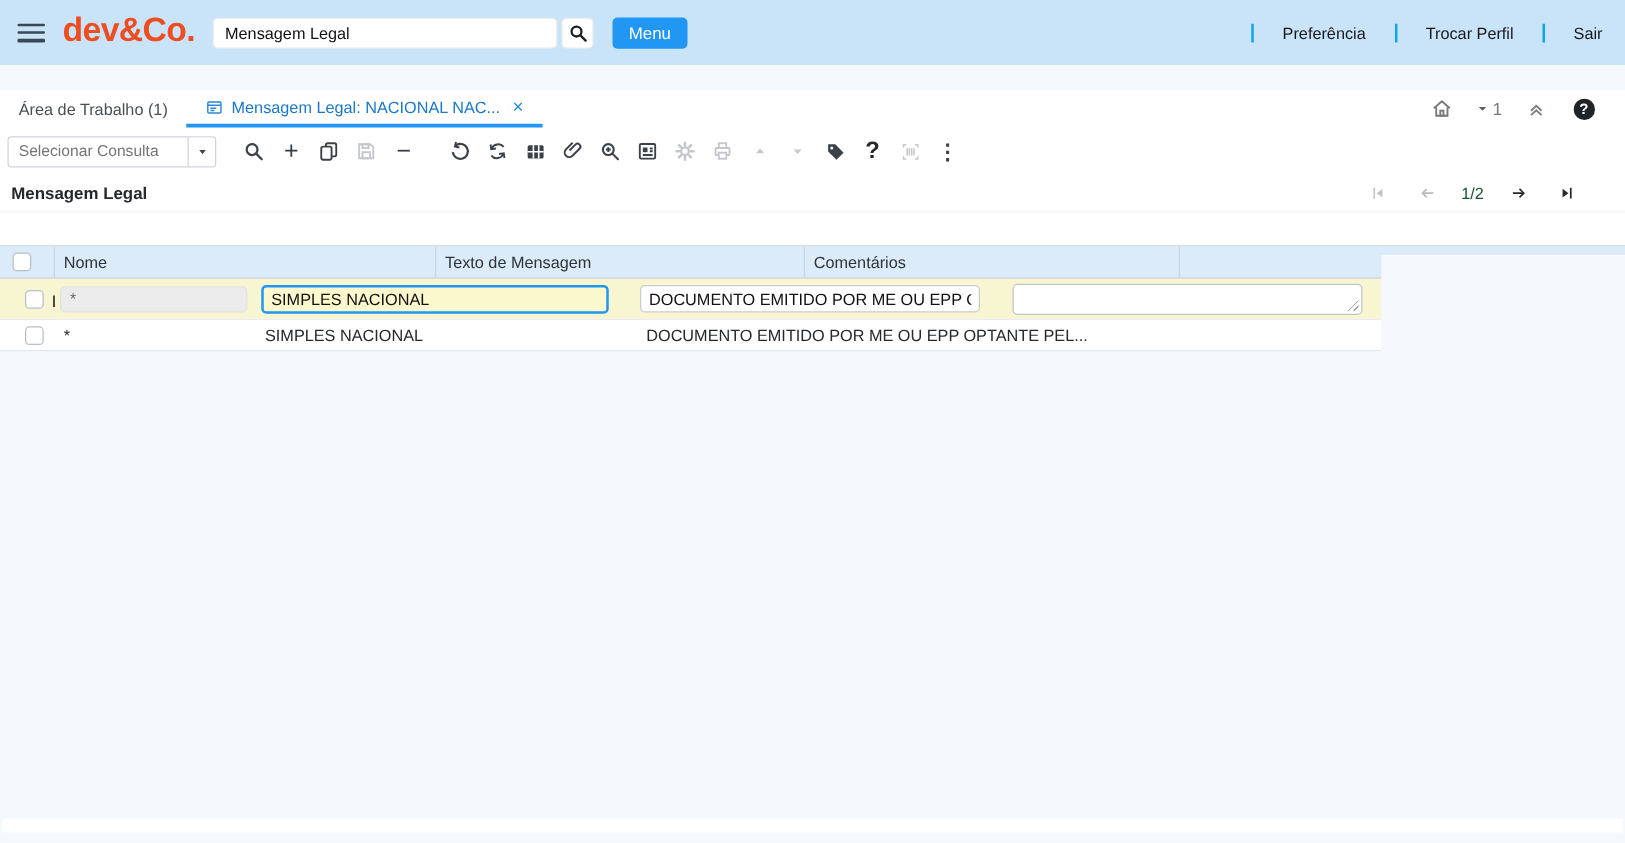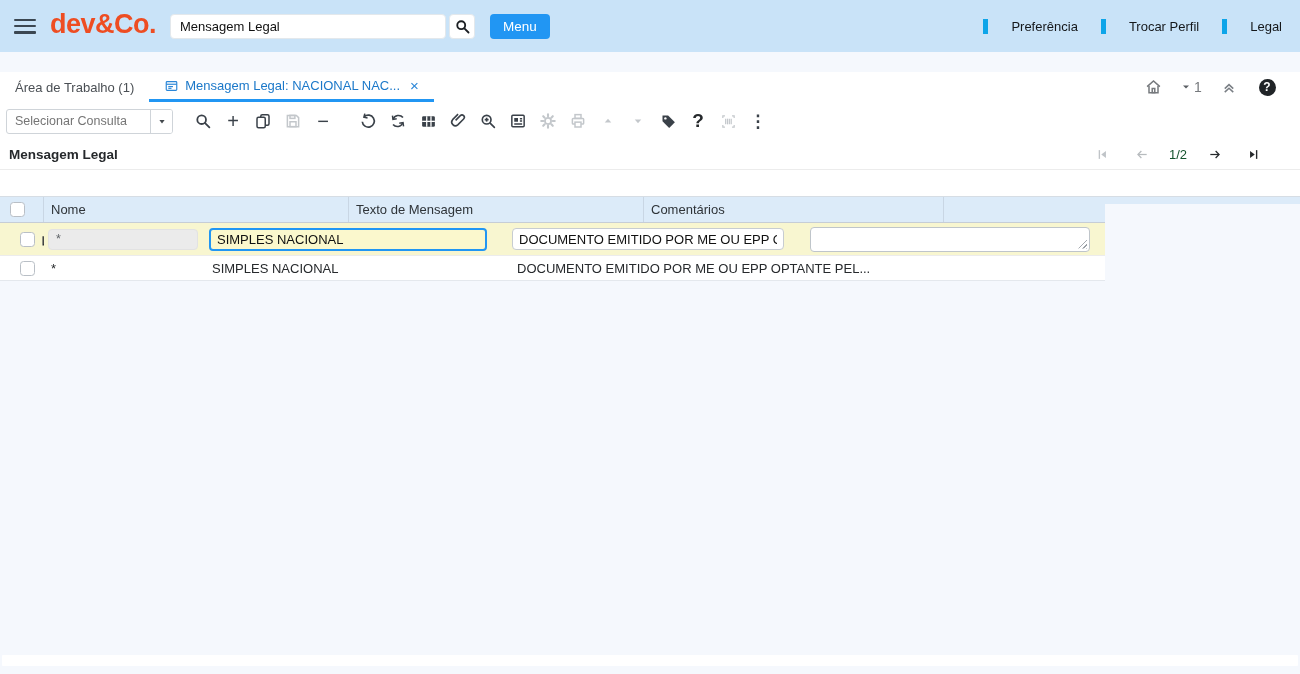--- a/index.html
+++ b/index.html
@@ -16,21 +16,21 @@
   .hamburger { width:22px; height:15px; display:flex; flex-direction:column; justify-content:space-between; margin:0 6px 0 4px; cursor:pointer; }
   .hamburger span { display:block; height:2.6px; background:#3b4752; border-radius:1px; }
   .logo { font-size:27px; font-weight:800; color:#ee4d22; letter-spacing:-0.5px; margin:0 14px 4px 8px; }
   .search-wrap { display:flex; align-items:center; gap:3px; }
   .global-search { width:276px; height:25px; border:1px solid #e3e8ec; border-radius:4px; padding:0 9px; font-size:13px; font-family:inherit; background:#fff; color:#111; outline:none; }
   .search-btn { width:26px; height:25px; background:#fff; border:1px solid #e3e8ec; border-radius:4px; display:flex; align-items:center; justify-content:center; color:#1b1f23; cursor:pointer; }
   .menu-btn { margin-left:15px; background:#2196f3; color:#fff; border:none; border-radius:4px; height:25px; padding:0 13px; font-size:13.5px; font-family:inherit; cursor:pointer; }
   .topbar-right { margin-left:auto; text-align:right; font-size:13px; color:#15181b; padding-right:6px; }
   .user-line { margin-bottom:5px; }
   .links-line { display:flex; justify-content:flex-end; align-items:center; }
-  .links-line .tlink { padding:0 23px; border-left:5px solid #0ea5e9; cursor:pointer; }
+  .links-line .tlink { padding:0 23px; border-left:2px solid #0ea5e9; cursor:pointer; }
   .links-line .tlink:last-child { padding-right:2px; }
   
   .tabbar { height:30px; background:#fff; display:flex; align-items:stretch;margin-top:20px; }
   .tab { display:flex; align-items:center; padding:0 15px; font-size:13px; color:#4a4f54; cursor:pointer; }
   .tab.active { color:#1b78c9; border-bottom:3px solid #2196f3; gap:6px; }
   .tab .closex { color:#2b87d8; font-size:15px; margin-left:4px; cursor:pointer; }
   .tabbar-icons { margin-left:auto; display:flex; align-items:center; gap:0; padding-right:14px; }
   .tabbar-icons .tbi { display:flex; align-items:center; justify-content:center; width:38px; cursor:pointer; color:#76797d; }
   .win-count { display:flex; align-items:center; gap:2px; color:#27292c; font-size:14px; cursor:pointer; }
   .help-circle { width:17px; height:17px; border-radius:50%; background:#202427; color:#fff; font-size:12px; font-weight:700; display:flex; align-items:center; justify-content:center; cursor:pointer; }
@@ -99,21 +99,21 @@
             <line x1="14.6" y1="14.6" x2="20.5" y2="20.5" stroke-linecap="round"></line>
           </svg>
       </span>
     </div>
   </div>
   <button class="menu-btn">Menu</button>
   <div class="topbar-right">
     <div class="links-line">
       <span class="tlink">Preferência</span>
       <span class="tlink">Trocar Perfil</span>
-      <span class="tlink">Legal</span>
+      <span class="tlink">Sair</span>
     </div>
   </div>
 </div>
 
 <div class="tabbar">
   <div class="tab">
     <span>Área de Trabalho (1)</span>
   </div>
   <div class="tab active">
     <span>

